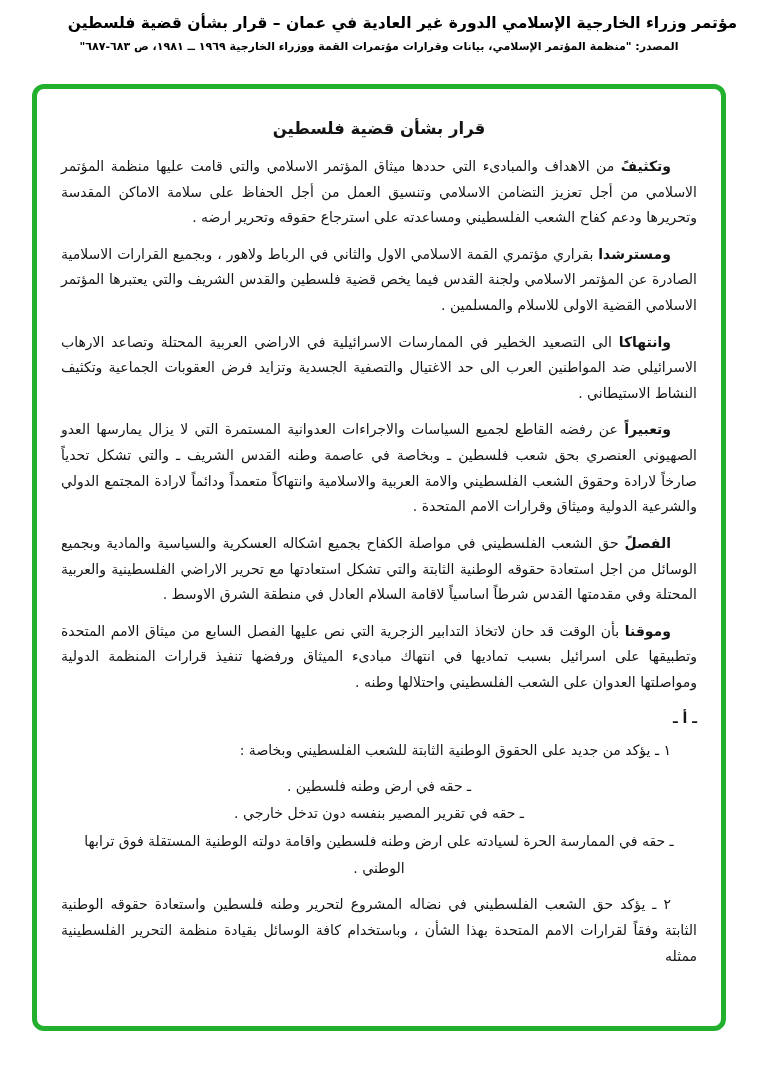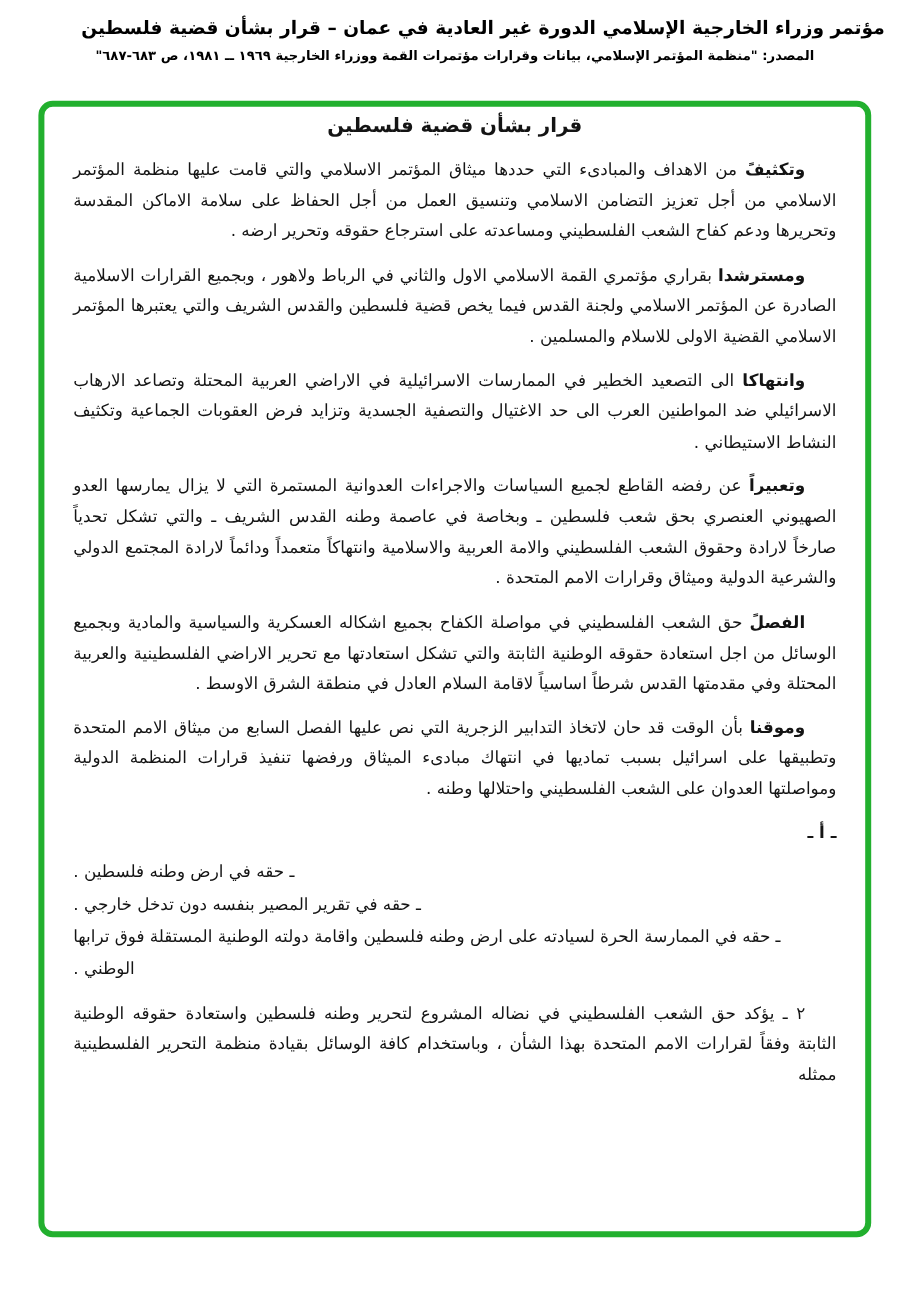--- a/index.html
+++ b/index.html
@@ -35,21 +35,21 @@
   }
   .doc-frame {
     position: absolute;
     left: 32px;
     right: 32px;
     top: 84px;
     bottom: 47px;
     border: 5px solid #22b02e;
     border-radius: 12px;
     box-sizing: border-box;
-    padding: 4px 24px 10px 24px;
+    padding: 28px 24px 10px 24px;
     overflow: hidden;
     background: #fff;
   }
   .doc-title {
     text-align: center;
     font-size: 16.5px;
     font-weight: 600;
     margin: 2px 0 16px 0;
   }
   .para {
@@ -76,21 +76,21 @@
     text-align-last: right;
     text-indent: 26px;
     margin: 0 0 10px 0;
   }
   .rights-list {
     margin: 0 0 10px 0;
   }
   .right-item {
     font-size: 14px;
     line-height: 1.95;
-    text-align: left;
+    text-align: center;
   }
 </style>
 </head>
 <body>
 
 <div class="page-header">
   <div class="h-title">مؤتمر وزراء الخارجية الإسلامي الدورة غير العادية في عمان – قرار بشأن قضية فلسطين</div>
   <div class="h-source">المصدر: "منظمة المؤتمر الإسلامي، بيانات وقرارات مؤتمرات القمة ووزراء الخارجية ١٩٦٩ ــ ١٩٨١، ص ٦٨٣-٦٨٧"</div>
 </div>
 
@@ -105,20 +105,21 @@
   <p class="para"><span class="lead">وانتهاكا</span> <span>الى التصعيد الخطير في الممارسات الاسرائيلية في الاراضي العربية المحتلة وتصاعد الارهاب الاسرائيلي ضد المواطنين العرب الى حد الاغتيال والتصفية الجسدية وتزايد فرض العقوبات الجماعية وتكثيف النشاط الاستيطاني .</span></p>
 
   <p class="para"><span class="lead">وتعبيراً</span> <span>عن رفضه القاطع لجميع السياسات والاجراءات العدوانية المستمرة التي لا يزال يمارسها العدو الصهيوني العنصري بحق شعب فلسطين ـ وبخاصة في عاصمة وطنه القدس الشريف ـ والتي تشكل تحدياً صارخاً لارادة وحقوق الشعب الفلسطيني والامة العربية والاسلامية وانتهاكاً متعمداً ودائماً لارادة المجتمع الدولي والشرعية الدولية وميثاق وقرارات الامم المتحدة .</span></p>
 
   <p class="para"><span class="lead">الفصلً</span> <span>حق الشعب الفلسطيني في مواصلة الكفاح بجميع اشكاله العسكرية والسياسية والمادية وبجميع الوسائل من اجل استعادة حقوقه الوطنية الثابتة والتي تشكل استعادتها مع تحرير الاراضي الفلسطينية والعربية المحتلة وفي مقدمتها القدس شرطاً اساسياً لاقامة السلام العادل في منطقة الشرق الاوسط .</span></p>
 
   <p class="para"><span class="lead">وموقنا</span> <span>بأن الوقت قد حان لاتخاذ التدابير الزجرية التي نص عليها الفصل السابع من ميثاق الامم المتحدة وتطبيقها على اسرائيل بسبب تماديها في انتهاك مبادىء الميثاق ورفضها تنفيذ قرارات المنظمة الدولية ومواصلتها العدوان على الشعب الفلسطيني واحتلالها وطنه .</span></p>
 
   <div class="section-marker">ـ أ ـ</div>
 
+  <p class="num-item">١ ـ يؤكد من جديد على الحقوق الوطنية الثابتة للشعب الفلسطيني وبخاصة :</p>
 
   <div class="rights-list">
     <div class="right-item">ـ حقه في ارض وطنه فلسطين .</div>
     <div class="right-item">ـ حقه في تقرير المصير بنفسه دون تدخل خارجي .</div>
     <div class="right-item">ـ حقه في الممارسة الحرة لسيادته على ارض وطنه فلسطين واقامة دولته الوطنية المستقلة فوق ترابها الوطني .</div>
   </div>
 
   <p class="num-item">٢ ـ يؤكد حق الشعب الفلسطيني في نضاله المشروع لتحرير وطنه فلسطين واستعادة حقوقه الوطنية الثابتة وفقاً لقرارات الامم المتحدة بهذا الشأن ، وباستخدام كافة الوسائل بقيادة منظمة التحرير الفلسطينية ممثله</p>
 </div>
 

